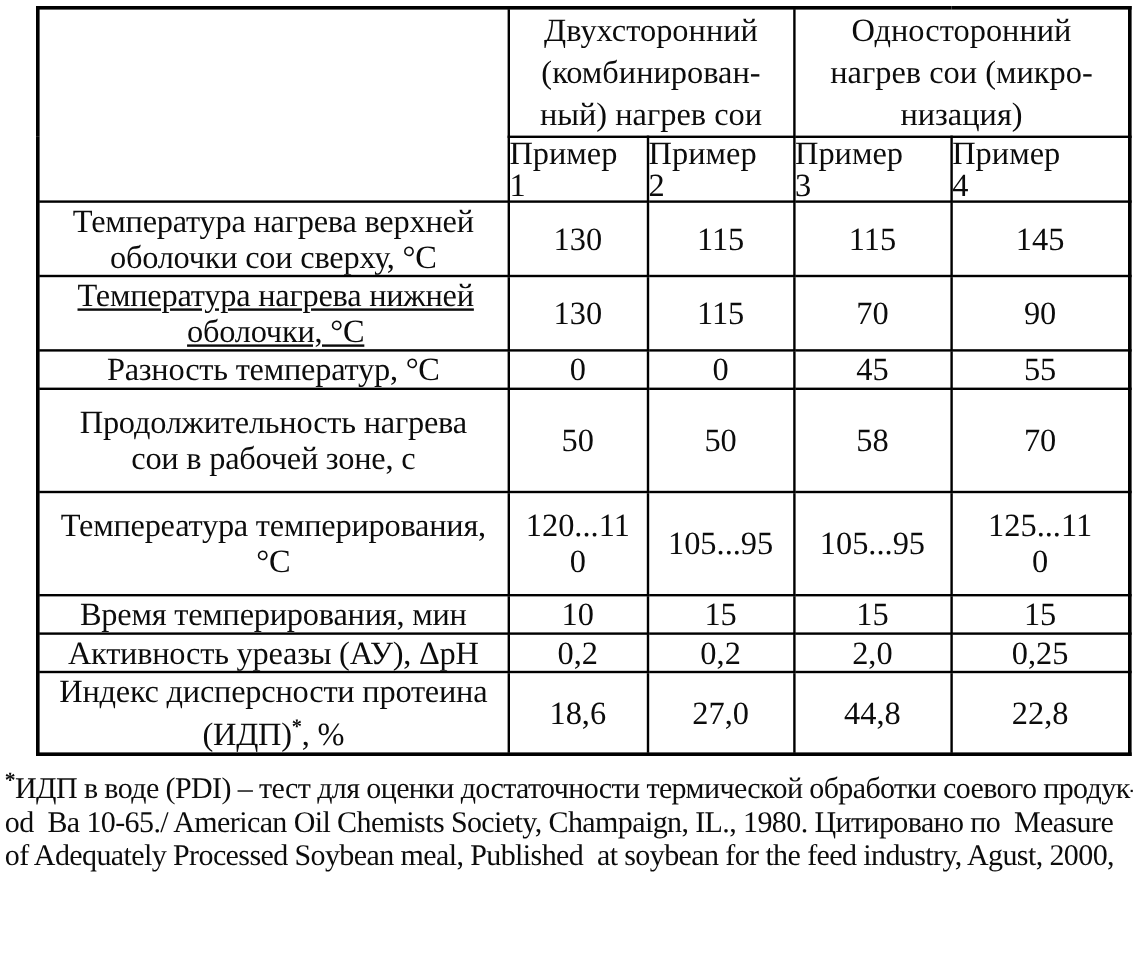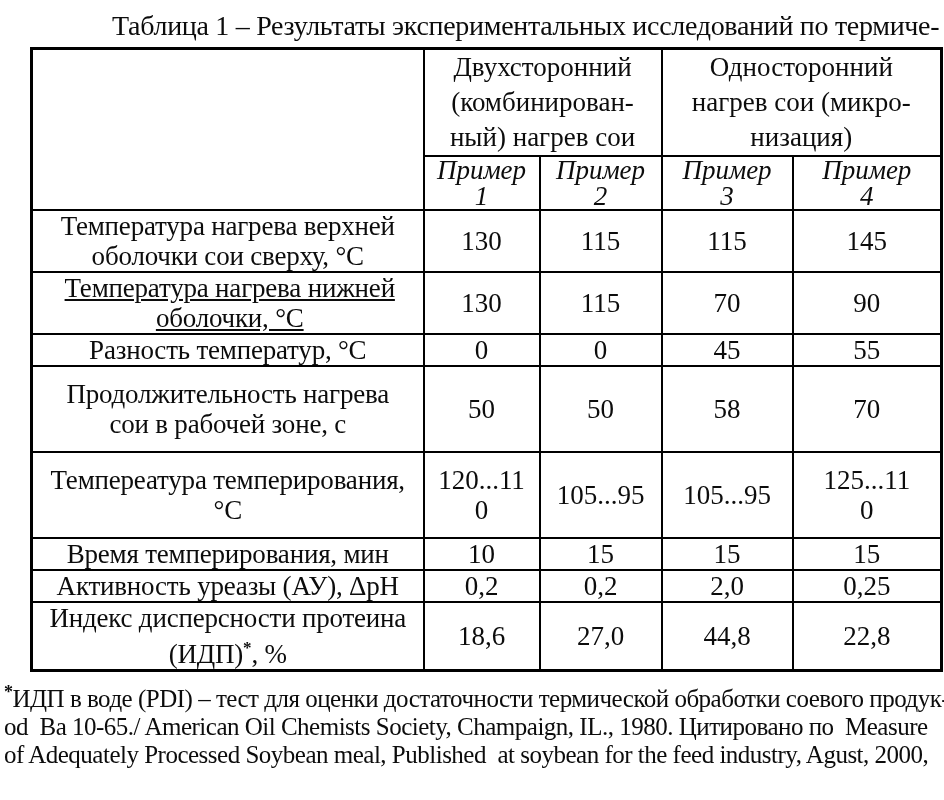--- a/index.html
+++ b/index.html
@@ -37,21 +37,21 @@
     padding: 0;
     overflow: hidden;
   }
   tr.h107 { height: 107px; }
   tr.h53  { height: 53px; }
   tr.h62  { height: 62px; }
   tr.h32  { height: 32px; }
   tr.h66  { height: 86px; }
   tr.h30  { height: 30px; margin-top: 32px; }
   td.group-header { text-align: center; line-height: 35px; }
-  td.subheader    { text-align: center; line-height: 26px; font-style: italic; }
+  td.subheader    { text-align: left; line-height: 26px; }
   td.param {
     text-align: center;
     padding: 1px 4px 1px 8px;
     line-height: 30px;
     letter-spacing: -0.2px;
   }
   td.param.center { padding-left: 4px; text-decoration: underline; }
   td.val { text-align: center; line-height: 30px; }
   .wrapnum {
     display: inline-block;
@@ -74,21 +74,20 @@
   .fnsup {
     vertical-align: super;
     font-size: 18px;
     font-weight: bold;
   }
 </style>
 </head>
 <body>
 
 <div>
-  <div class="title-line1">Таблица 1 – Результаты экспериментальных исследований по термиче-</div>
 </div>
 
 <table class="results">
   <colgroup>
     <col style="width:392px">
     <col style="width:116px">
     <col style="width:122px">
     <col style="width:131px">
     <col style="width:149px">
   </colgroup>

